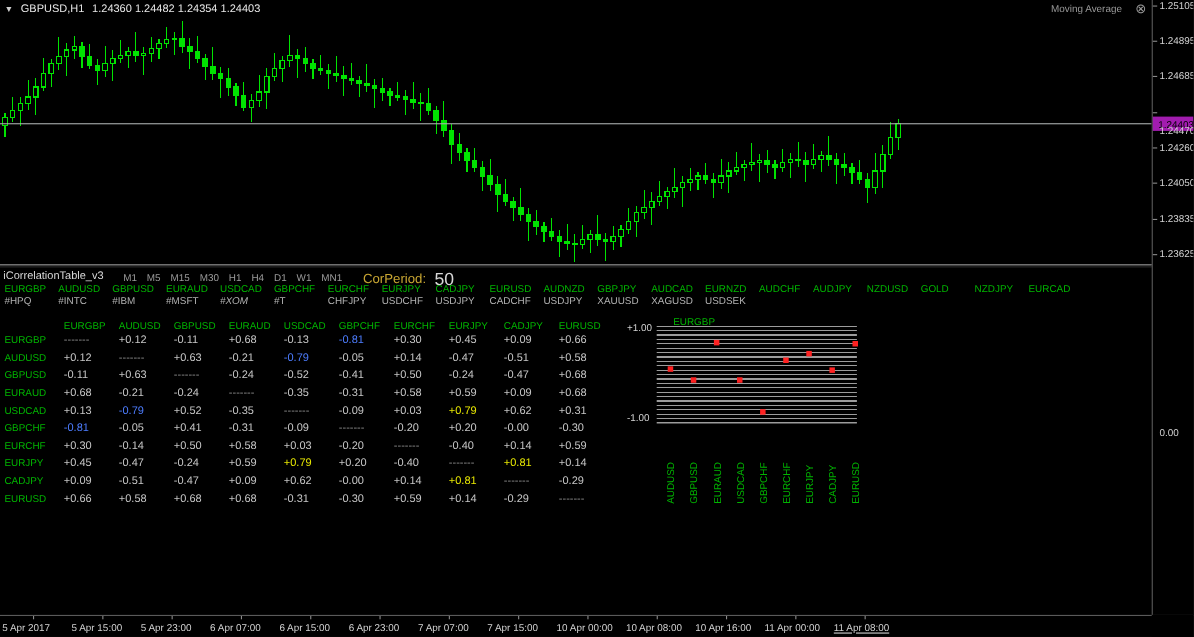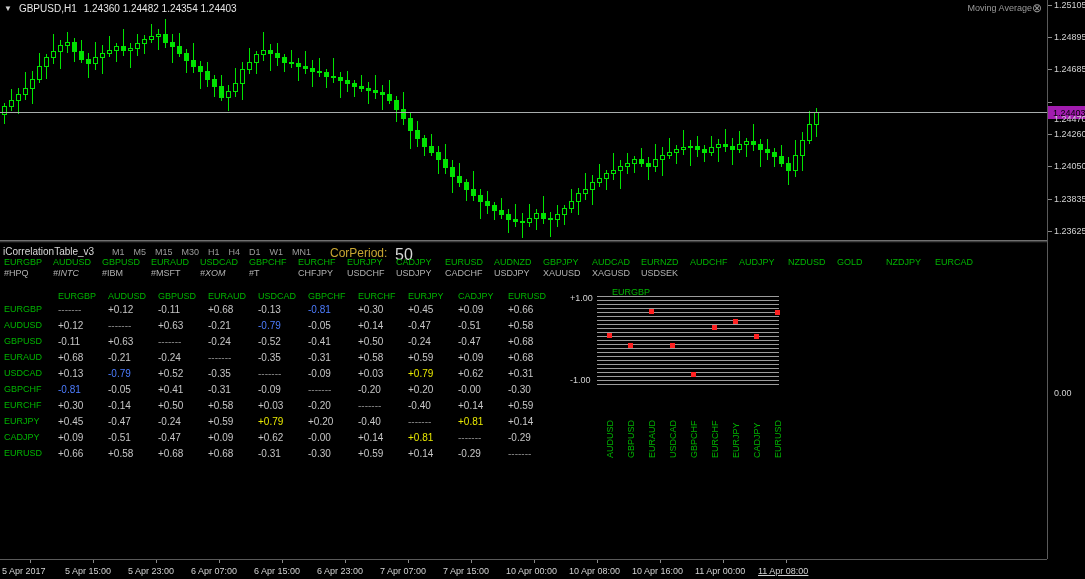--- a/index.html
+++ b/index.html
@@ -6,21 +6,21 @@
   body{background:#222}
   #app{position:relative;width:1085px;height:579px;background:#000;overflow:hidden;
        font-family:"Liberation Sans",sans-serif;color:#ccc}
   
   #chart-area{position:absolute;left:0;top:0;width:1047px;height:240px;overflow:hidden}
   #candles{position:absolute;left:0;top:0}
   #price-line{position:absolute;left:0;top:112px;width:1047px;height:1px;background:#a8adad}
   #chart-title{position:absolute;left:4px;top:3px;display:flex;gap:7px;align-items:center;
                font-size:10px;color:#e8e8e8;white-space:nowrap}
   .menu-arrow{font-size:8px;color:#d0d0d0}
-  #overlay-label{position:absolute;right:5px;top:3px;display:flex;gap:0;align-items:center;
+  #overlay-label{position:absolute;right:5px;top:3px;display:flex;gap:12px;align-items:center;
                  font-size:9px;color:#9a9a9a}
   .remove-icon{font-size:12px;line-height:10px}
   
   #divider{position:absolute;left:0;top:240px;width:1047px;height:3px;background:#3c3c3c;
            border-top:1px solid #707070;border-bottom:1px solid #141414}
   
   #subwindow{position:absolute;left:0;top:243px;width:1047px;height:316px;overflow:hidden}
   #sub-name{position:absolute;left:3px;top:3px;font-size:10px;color:#d8d8d8}
   #tf-row{position:absolute;left:112px;top:4px;display:flex;gap:9px;font-size:9px;color:#9c9c9c}
   #cp-label{position:absolute;left:330px;top:3px;font-size:12px;color:#c8a632}
@@ -348,21 +348,21 @@
         <span style="left: 641px;">EURNZD</span>
         <span style="left: 690px;">AUDCHF</span>
         <span style="left: 739px;">AUDJPY</span>
         <span style="left: 788px;">NZDUSD</span>
         <span style="left: 837px;">GOLD</span>
         <span style="left: 886px;">NZDJPY</span>
         <span style="left: 935px;">EURCAD</span>
       </div>
     <div id="symbols-row2" class="symrow">
         <span style="left: 4px;">#HPQ</span>
-        <span style="left: 53px; font-style: italic;">#INTC</span>
+        <span style="left: 53px;">#INTC</span>
         <span style="left: 102px;">#IBM</span>
         <span style="left: 151px;">#MSFT</span>
         <span style="left: 200px; font-style: italic;">#XOM</span>
         <span style="left: 249px;">#T</span>
         <span style="left: 298px;">CHFJPY</span>
         <span style="left: 347px;">USDCHF</span>
         <span style="left: 396px;">USDJPY</span>
         <span style="left: 445px;">CADCHF</span>
         <span style="left: 494px;">USDJPY</span>
         <span style="left: 543px;">XAUUSD</span>

